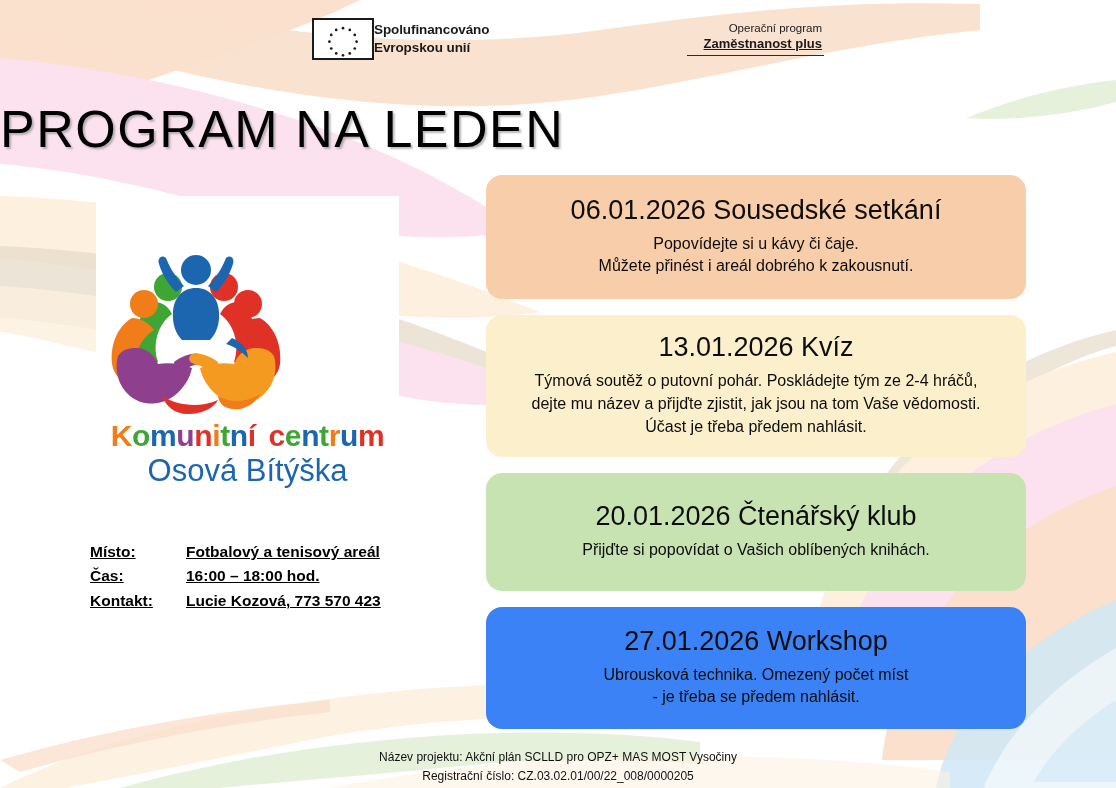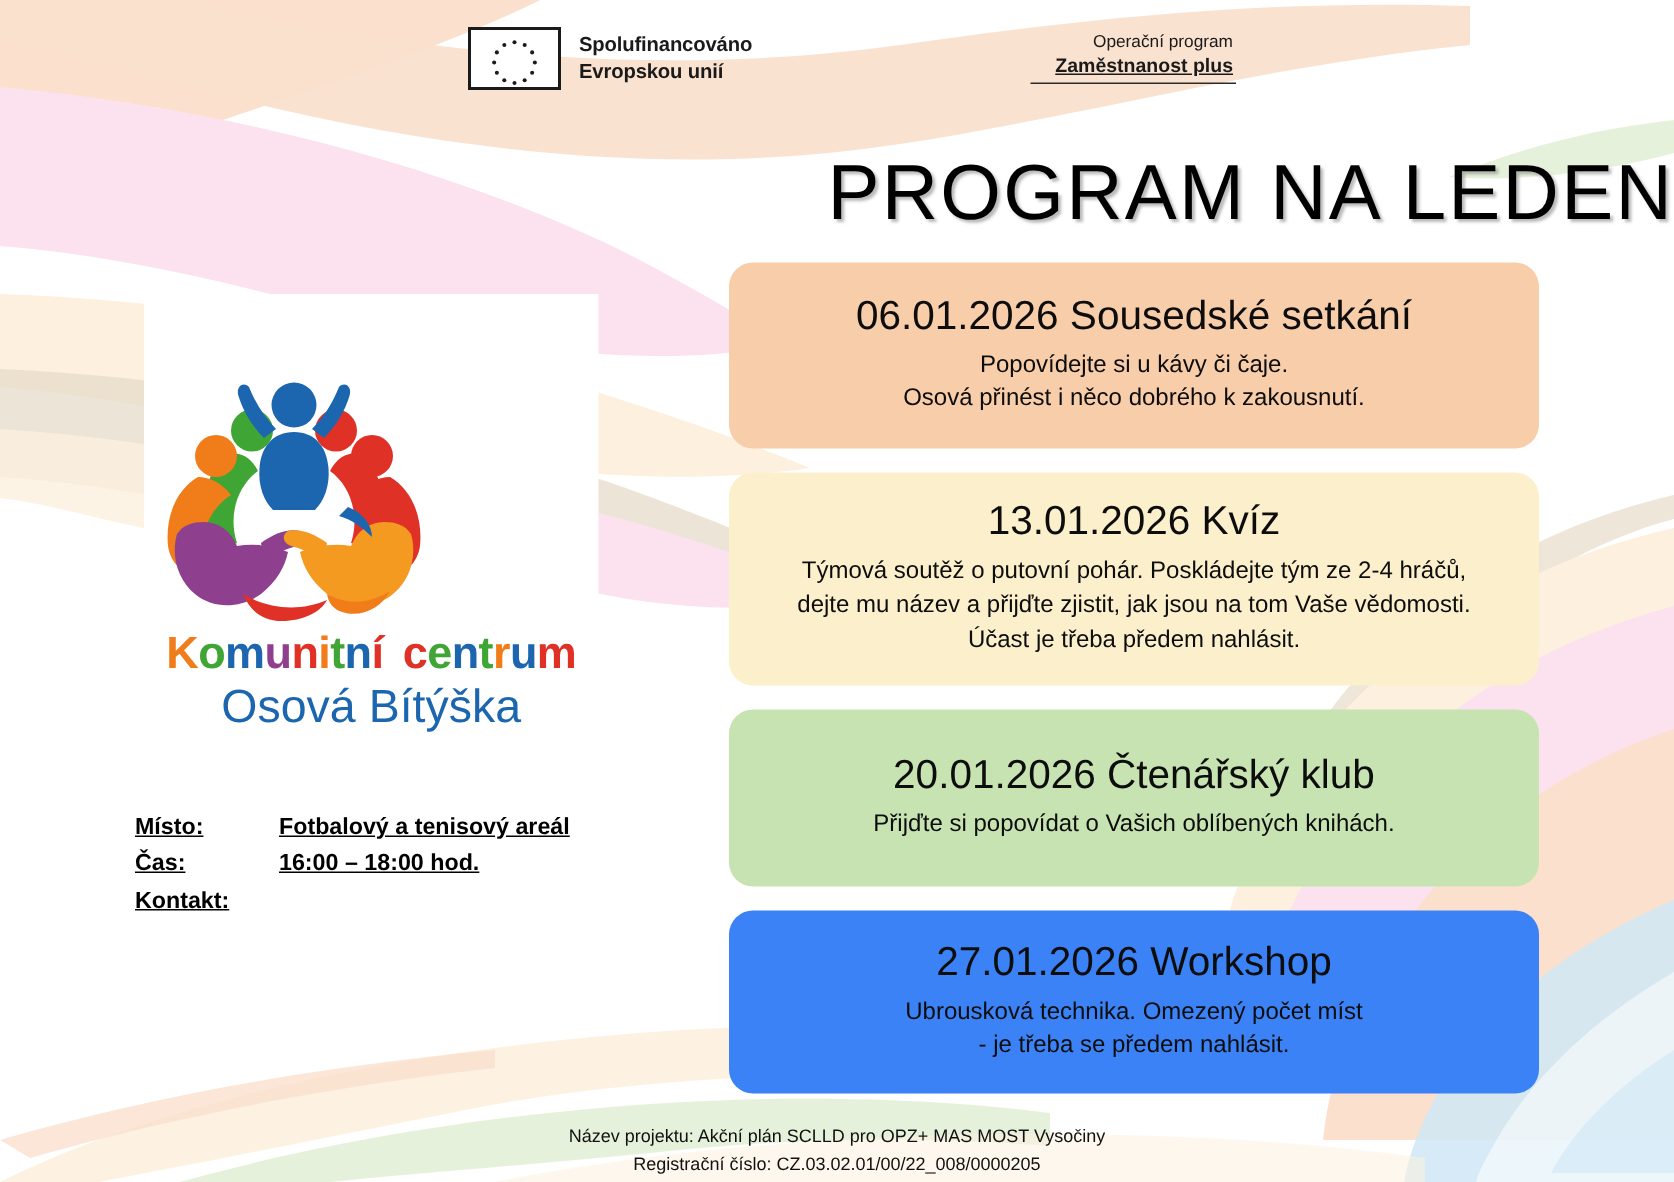--- a/index.html
+++ b/index.html
@@ -41,21 +41,20 @@
     left: 312px;
     width: 510px;
     height: 60px;
     z-index: 5;
     display: flex;
     align-items: flex-start;
   }
   .eu-logo {
     display: flex;
     align-items: center;
-    gap: 12px;
   }
   .eu-flag {
     width: 62px;
     height: 42px;
     border: 2px solid #1a1a1a;
     position: relative;
     box-sizing: border-box;
     background: #ffffff;
   }
   .eu-text {
@@ -92,21 +91,21 @@
     border-bottom: 1.6px solid #2b2b2b;
     width: 137px;
   }
 
   
   .poster-title {
     position: absolute;
     top: 99px;
     left: 0;
     width: 1116px;
-    text-align: right;
+    text-align: left;
     font-size: 52px;
     font-weight: normal;
     letter-spacing: 1.5px;
     color: #000000;
     text-shadow: 2px 2px 2px rgba(130,130,130,0.55);
     z-index: 5;
     font-family: "Liberation Sans", sans-serif;
   }
 
   
@@ -323,29 +322,30 @@
       <div class="info-row">
         <div class="info-label">Místo:</div>
         <div class="info-value">Fotbalový a tenisový areál</div>
       </div>
       <div class="info-row">
         <div class="info-label">Čas:</div>
         <div class="info-value">16:00 – 18:00 hod.</div>
       </div>
       <div class="info-row">
         <div class="info-label">Kontakt:</div>
+        <div class="info-value">Lucie Kozová, 773 570 423</div>
       </div>
     </div>
 
   <div class="cards">
       <div class="event-card card-0" style="background: rgb(248, 205, 169);">
         <div class="event-title">06.01.2026 Sousedské setkání</div>
         <div class="event-desc">
           <span class="dline">Popovídejte si u kávy či čaje.</span>
-          <span class="dline">Osová přinést i něco dobrého k zakousnutí.</span>
+          <span class="dline">Můžete přinést i areál dobrého k zakousnutí.</span>
         </div>
       </div>
       <div class="event-card card-1" style="background: rgb(252, 239, 203);">
         <div class="event-title">13.01.2026 Kvíz</div>
         <div class="event-desc">
           <span class="dline">Týmová soutěž o putovní pohár. Poskládejte tým ze 2-4 hráčů,</span>
           <span class="dline">dejte mu název a přijďte zjistit, jak jsou na tom Vaše vědomosti.</span>
           <span class="dline">Účast je třeba předem nahlásit.</span>
         </div>
       </div>

